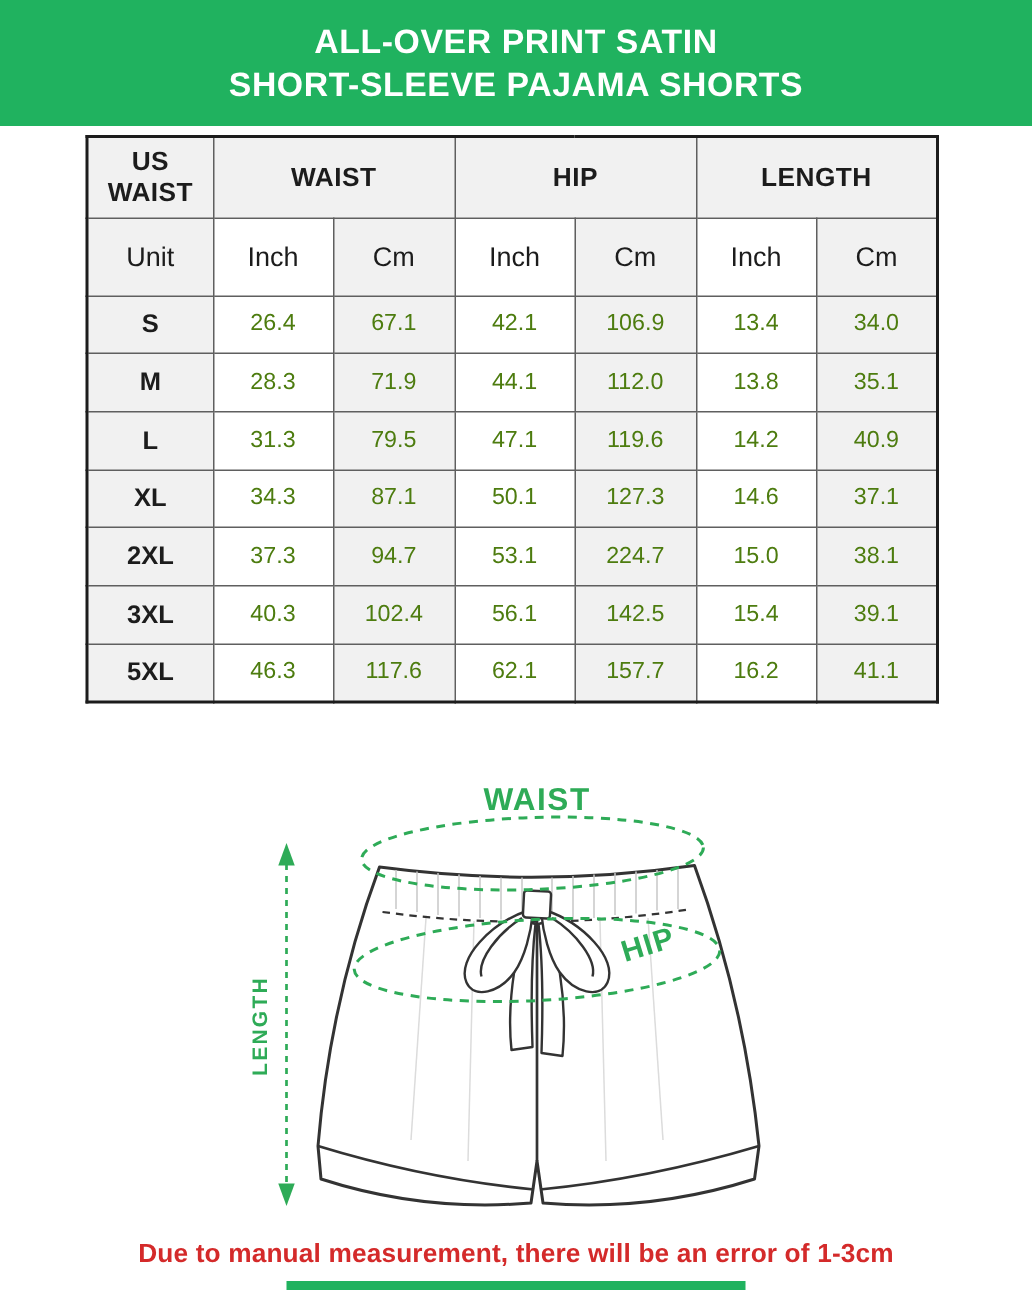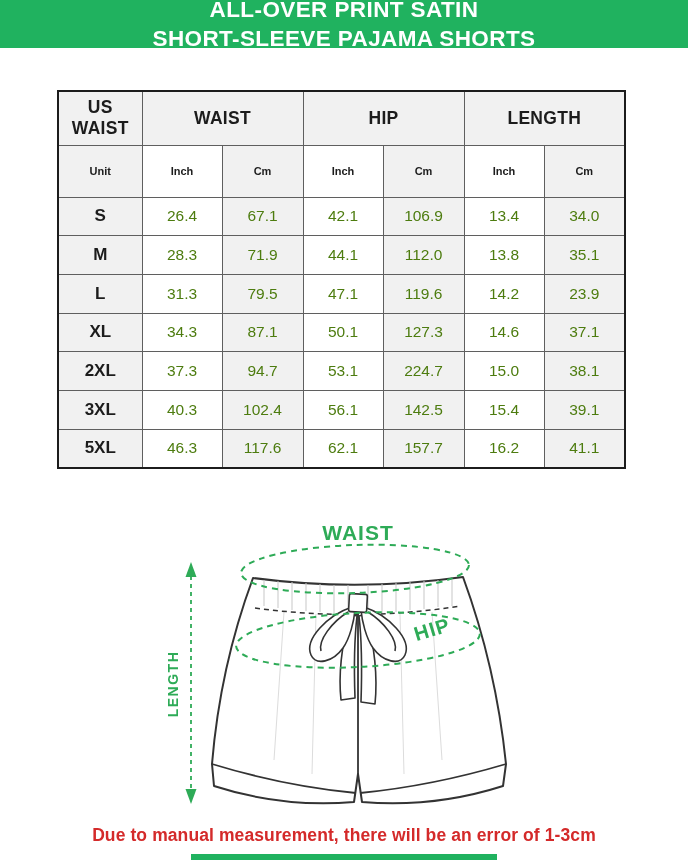--- a/index.html
+++ b/index.html
@@ -14,21 +14,21 @@
   *{margin:0;padding:0;box-sizing:border-box;}
   html,body{width:688px;height:860px;}
   body{
     position:relative;
     width:688px;height:860px;
     background:#ffffff;
     font-family:"Liberation Sans", sans-serif;
     overflow:hidden;
   }
   .banner{
-    position:absolute;left:0;top:0;width:688px;height:48px;
+    position:absolute;left:0;top:0;width:688px;height:84px;
     background:var(--brand-green);
     display:flex;flex-direction:column;align-items:center;justify-content:center;
     gap:2px;
   }
   .banner span{
     color:#ffffff;font-weight:700;font-size:22.5px;line-height:27px;
     letter-spacing:.4px;white-space:nowrap;
   }
   .chart-wrap{position:absolute;left:57px;top:90px;}
   table.size-chart{
@@ -36,21 +36,21 @@
     border:2px solid var(--border-dark);
     color:var(--text-dark);
   }
   table.size-chart th,table.size-chart td{
     border:1px solid var(--border-inner);
     text-align:center;vertical-align:middle;
     background:#ffffff;
   }
   table.size-chart .shade{background:var(--cell-gray);}
   tr.hrow1 th{height:54px;font-size:17.5px;font-weight:700;letter-spacing:.3px;}
-  tr.hrow2 th{height:52px;font-size:11px;font-weight:700;}
+  tr.hrow2 th{height:52px;font-size:18px;font-weight:400;}
   tbody td{height:38.7px;font-size:15.5px;font-weight:400;color:#4d7c0f;}
   tbody td.size-col{font-size:17px;font-weight:700;color:var(--text-dark);}
   .illustration{position:absolute;left:134px;top:512px;width:420px;height:320px;}
   .note{
     position:absolute;left:0;top:825px;width:688px;
     text-align:center;color:var(--warning-red);
     font-size:17.5px;font-weight:700;letter-spacing:.1px;
   }
   .bottom-accent{
     position:absolute;left:191px;top:854px;width:306px;height:6px;
@@ -113,21 +113,21 @@
           <td>13.8</td>
           <td class="shade">35.1</td>
         </tr>
         <tr>
           <td class="size-col shade">L</td>
           <td>31.3</td>
           <td class="shade">79.5</td>
           <td>47.1</td>
           <td class="shade">119.6</td>
           <td>14.2</td>
-          <td class="shade">23.9</td>
+          <td class="shade">40.9</td>
         </tr>
         <tr>
           <td class="size-col shade">XL</td>
           <td>34.3</td>
           <td class="shade">87.1</td>
           <td>50.1</td>
           <td class="shade">127.3</td>
           <td>14.6</td>
           <td class="shade">37.1</td>
         </tr>

